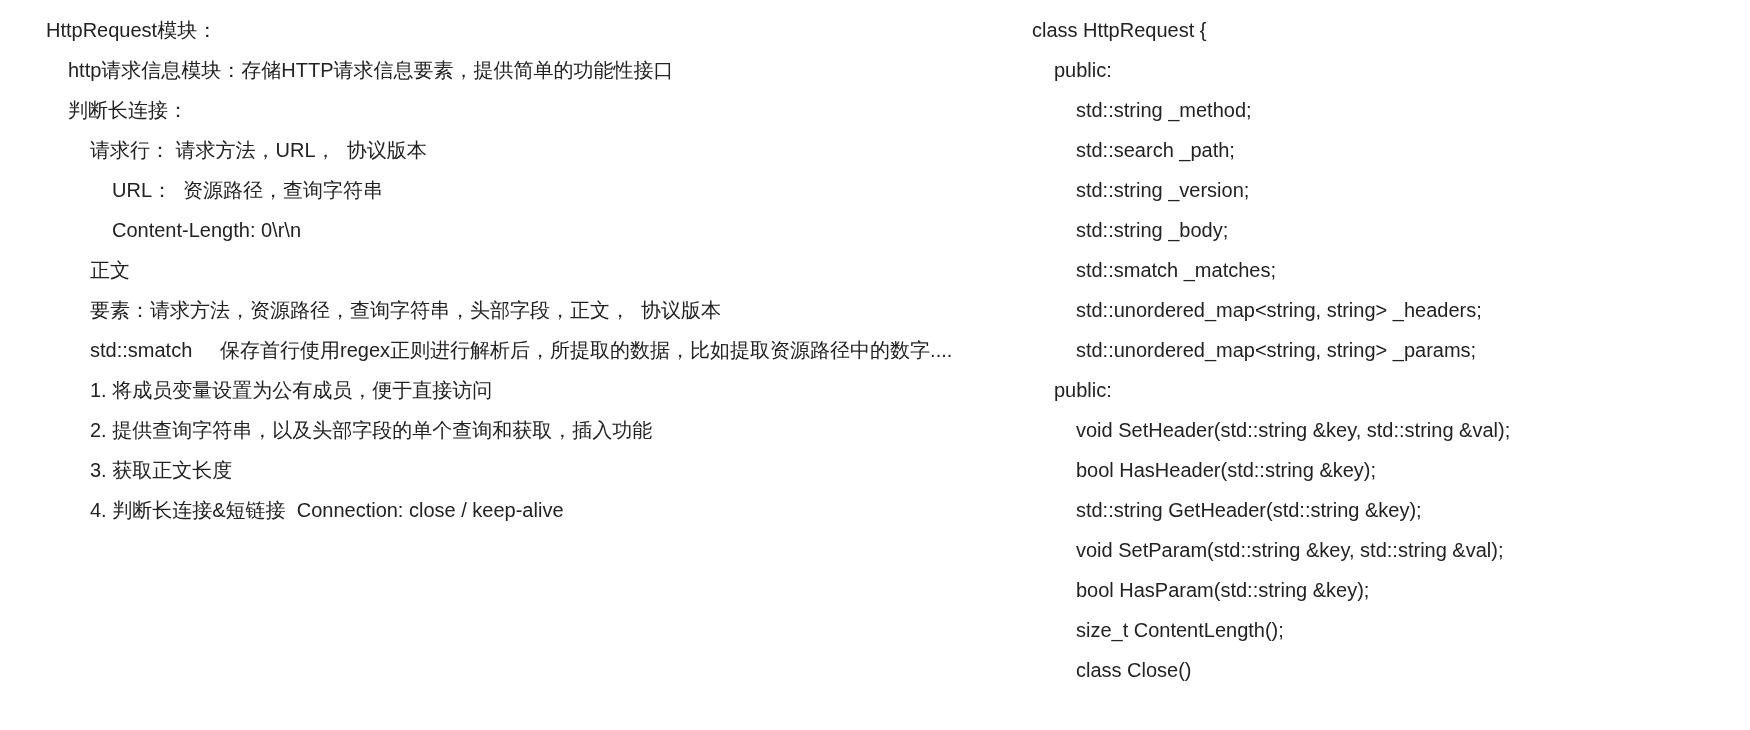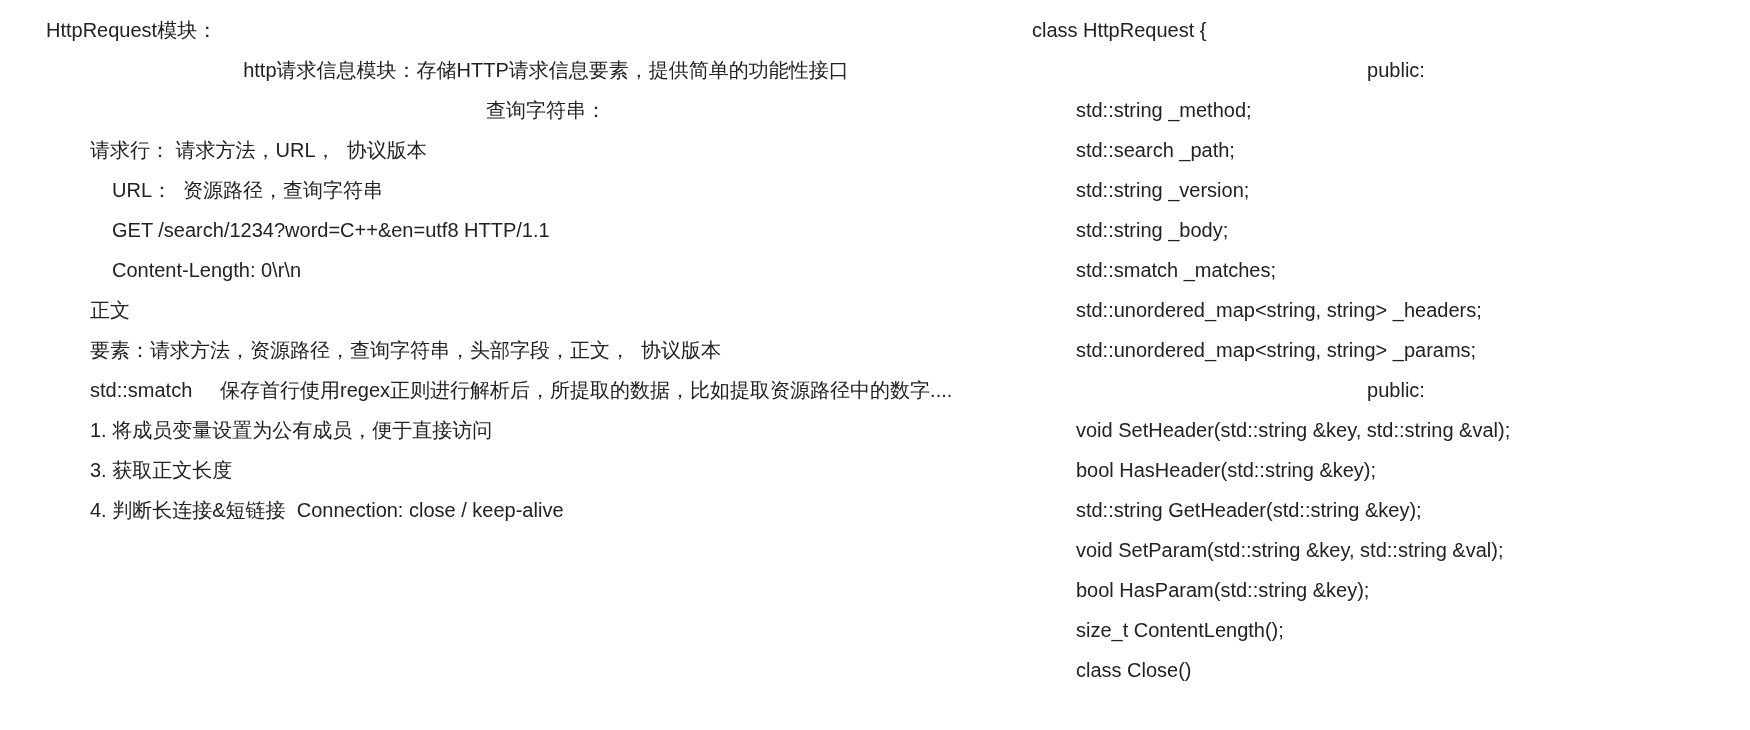--- a/index.html
+++ b/index.html
@@ -19,40 +19,40 @@
     line-height: 2.0;
     margin-left: 34px;
   }
   .col-right {
     width: 730px;
     line-height: 2.0;
     padding-left: 8px;
     box-sizing: border-box;
   }
   .i0 { padding-left: 0; }
-  .i1 { padding-left: 22px; text-align: center; }
+  .i1 { padding-left: 22px; }
   .i2 { padding-left: 44px; }
   .i3 { padding-left: 66px; }
   .line { white-space: pre; }
 </style>
 </head>
 <body>
 
 <div class="col-left">
   <div class="line i0">HttpRequest模块：</div>
   <div class="line i1">http请求信息模块：存储HTTP请求信息要素，提供简单的功能性接口</div>
-  <div class="line i1">查询字符串：</div>
+  <div class="line i1">判断长连接：</div>
   <div class="line i2">请求行： 请求方法，URL，  协议版本</div>
   <div class="line i3">URL：  资源路径，查询字符串</div>
-  <div class="line i3">GET /search/1234?word=C++&amp;en=utf8 HTTP/1.1</div>
   <div class="line i3">Content-Length: 0\r\n</div>
   <div class="line i2">正文</div>
   <div class="line i2">要素：请求方法，资源路径，查询字符串，头部字段，正文，  协议版本</div>
   <div class="line i2">std::smatch     保存首行使用regex正则进行解析后，所提取的数据，比如提取资源路径中的数字....</div>
   <div class="line i2">1. 将成员变量设置为公有成员，便于直接访问</div>
+  <div class="line i2">2. 提供查询字符串，以及头部字段的单个查询和获取，插入功能</div>
   <div class="line i2">3. 获取正文长度</div>
   <div class="line i2">4. 判断长连接&amp;短链接  Connection: close / keep-alive</div>
 </div>
 
 <div class="col-right">
   <div class="line i0">class HttpRequest {</div>
   <div class="line i1">public:</div>
   <div class="line i2">std::string _method;</div>
   <div class="line i2">std::search _path;</div>
   <div class="line i2">std::string _version;</div>

